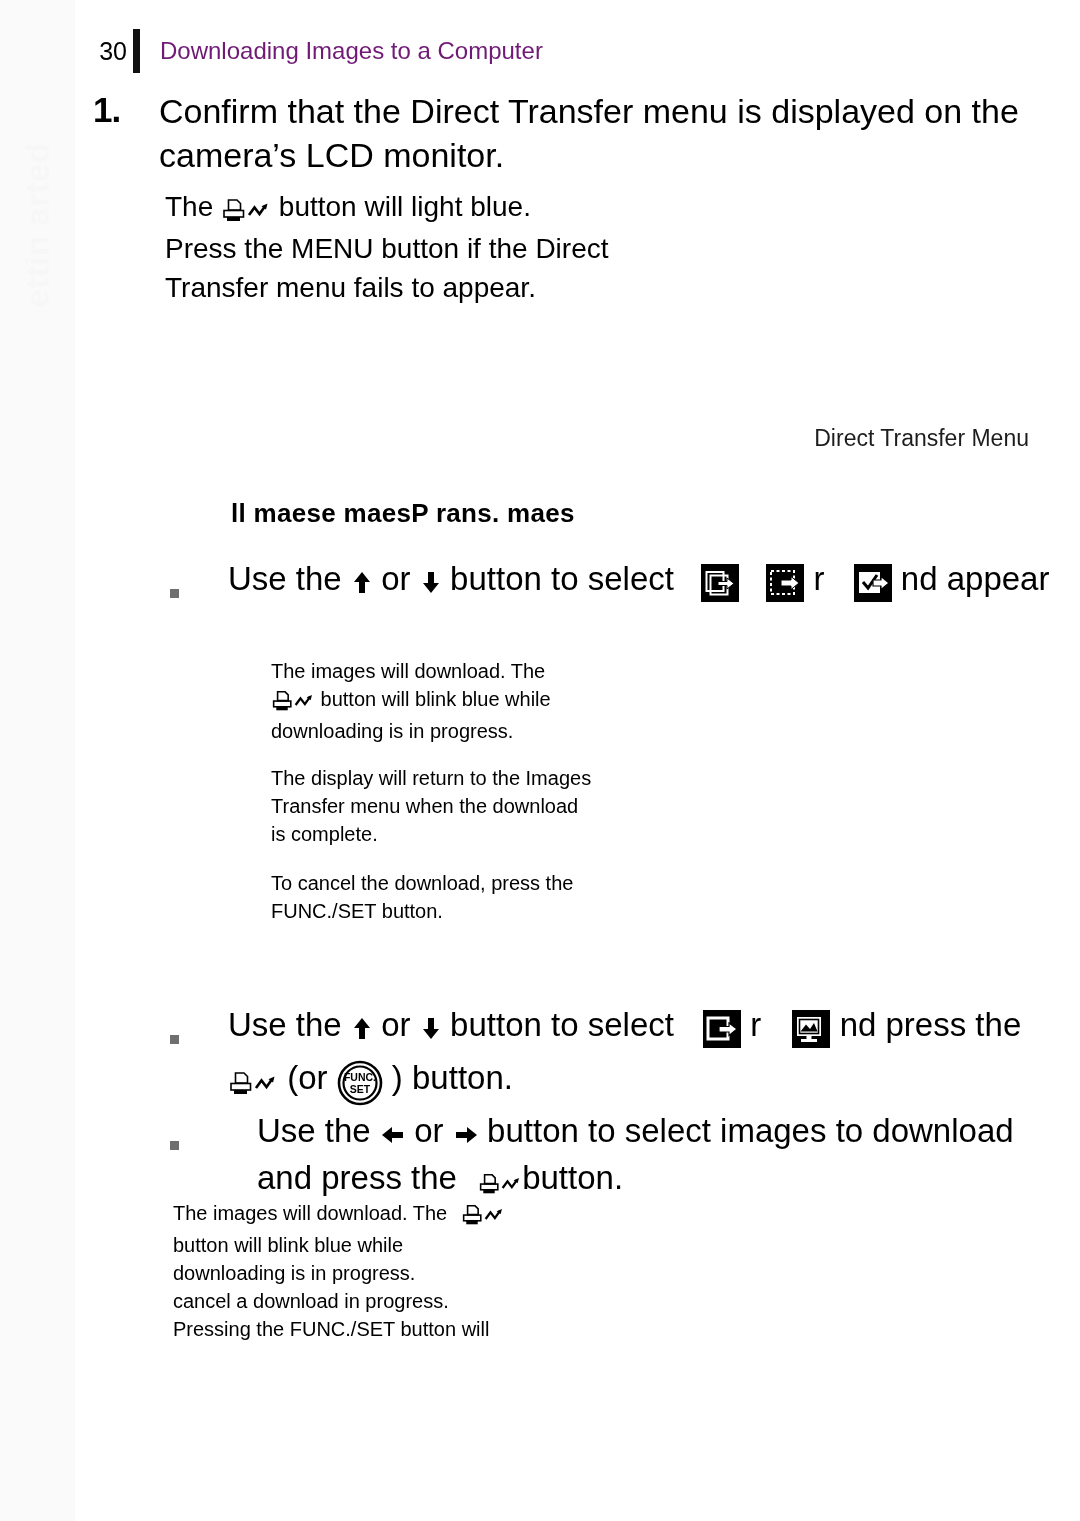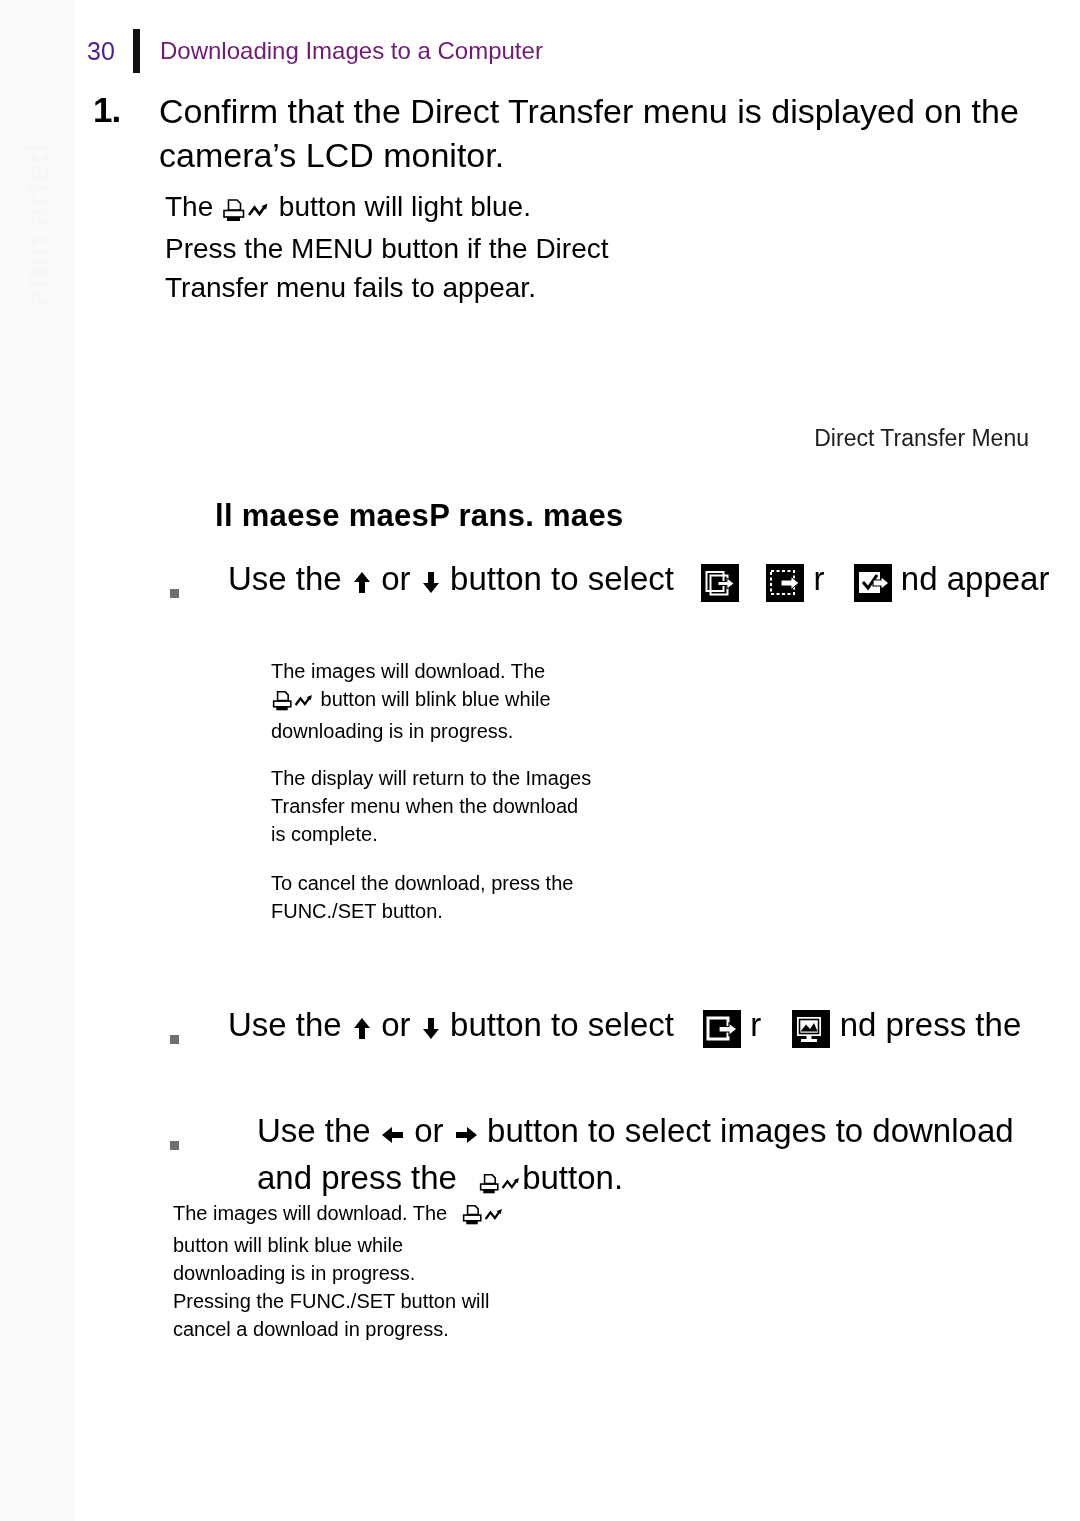--- a/index.html
+++ b/index.html
@@ -51,23 +51,23 @@
   
   #header {
     position: absolute;
     left: 0; top: 28px;
     height: 46px;
     display: flex;
     align-items: center;
   }
   #page-number {
     width: 52px;
-    text-align: center;
+    text-align: right;
     font-size: 25px;
-    color: #4c1d95;
+    color: #000000;
   }
   #header-rule {
     width: 7px;
     height: 44px;
     background: #111111;
     margin-left: 6px;
     margin-right: 20px;
   }
   #header-title {
     font-size: 24px;
@@ -117,22 +117,22 @@
     right: 26px;
     top: 135px;
     font-size: 23px;
     color: #1d1d1d;
     white-space: nowrap;
   }
 
   
   .section-heading {
     position: absolute;
-    left: 140px;
-    font-size: 31px;
+    left: 156px;
+    font-size: 26px;
     font-weight: bold;
     letter-spacing: 0.3px;
     white-space: nowrap;
   }
 
   
   .bullet-row {
     position: absolute;
     left: 95px;
     width: 890px;
@@ -343,20 +343,41 @@
         <svg class="menu-icon" viewBox="0 0 38 38">
           <rect x="0" y="0" width="38" height="38" fill="#000"></rect>
           <rect x="5" y="7" width="24" height="19" fill="#fff"></rect>
           <rect x="7.5" y="9.5" width="19" height="14" fill="none" stroke="#000" stroke-width="1.6"></rect>
           <path d="M8.5 21.5 L14 14.5 L18 19 L22 13 L25.5 21.5 Z" fill="#000"></path>
           <rect x="14.5" y="26" width="5" height="3.5" fill="#fff"></rect>
           <rect x="9" y="29" width="16" height="3" fill="#fff"></rect>
         </svg>
       </span>
       <span>nd press the</span>
+      <div style="margin-top:6px;">
+        <span class="g">
+          <svg class="print-icon" viewBox="0 0 50 26">
+            <path d="M7.5 2 L16 2 L19.5 5.5 L19.5 12 L7.5 12 Z" fill="none" stroke="#000" stroke-width="1.6"></path>
+            <rect x="3" y="12.5" width="19.5" height="6.5" fill="none" stroke="#000" stroke-width="1.6"></rect>
+            <rect x="6" y="19" width="13" height="4" fill="#000"></rect>
+            <path d="M28 17 L33.5 9.5 L38.5 16 L44.5 7.5" fill="none" stroke="#000" stroke-width="2.6"></path>
+            <path d="M46.5 5.5 L45 11.5 L40.5 8.2 Z" fill="#000"></path>
+          </svg>
+        </span>
+        <span>(or</span>
+        <span class="g">
+          <svg class="funcset-icon" viewBox="0 0 46 46">
+            <circle cx="23" cy="23" r="21" fill="none" stroke="#000" stroke-width="2.6"></circle>
+            <circle cx="23" cy="23" r="16.5" fill="none" stroke="#000" stroke-width="2.2"></circle>
+            <text x="23" y="21" text-anchor="middle" font-family="Liberation Sans, sans-serif" font-size="10.5" font-weight="bold" fill="#000">FUNC.</text>
+            <text x="23" y="33" text-anchor="middle" font-family="Liberation Sans, sans-serif" font-size="10.5" font-weight="bold" fill="#000">SET</text>
+          </svg>
+        </span>
+        <span>) button.</span>
+      </div>
     </div>
   </div>
 
   <div class="bullet-row" style="top:1110px;gap:29px;">
     <div class="bullet-mark"><i></i></div>
     <div class="bullet-text">
       <span class="nowrap">
         <span>Use the</span>
         <span class="arrow-glyph">
           <svg width="26" height="22" viewBox="0 0 26 22" style="vertical-align:-3px;">
@@ -394,17 +415,17 @@
           <path d="M7.5 2 L16 2 L19.5 5.5 L19.5 12 L7.5 12 Z" fill="none" stroke="#000" stroke-width="1.8"></path>
           <rect x="3" y="12.5" width="19.5" height="6.5" fill="none" stroke="#000" stroke-width="1.8"></rect>
           <rect x="6" y="19" width="13" height="4" fill="#000"></rect>
           <path d="M28 17 L33.5 9.5 L38.5 16 L44.5 7.5" fill="none" stroke="#000" stroke-width="2.6"></path>
           <path d="M46.5 5.5 L45 11.5 L40.5 8.2 Z" fill="#000"></path>
         </svg>
       </span>
     </p>
     <p>button will blink blue while</p>
     <p>downloading is in progress.</p>
+    <p>cancel a download in progress.</p>
     <p>Pressing the FUNC./SET button will</p>
-    <p>cancel a download in progress.</p>
   </div>
 
 </div>
 
 </body></html>

